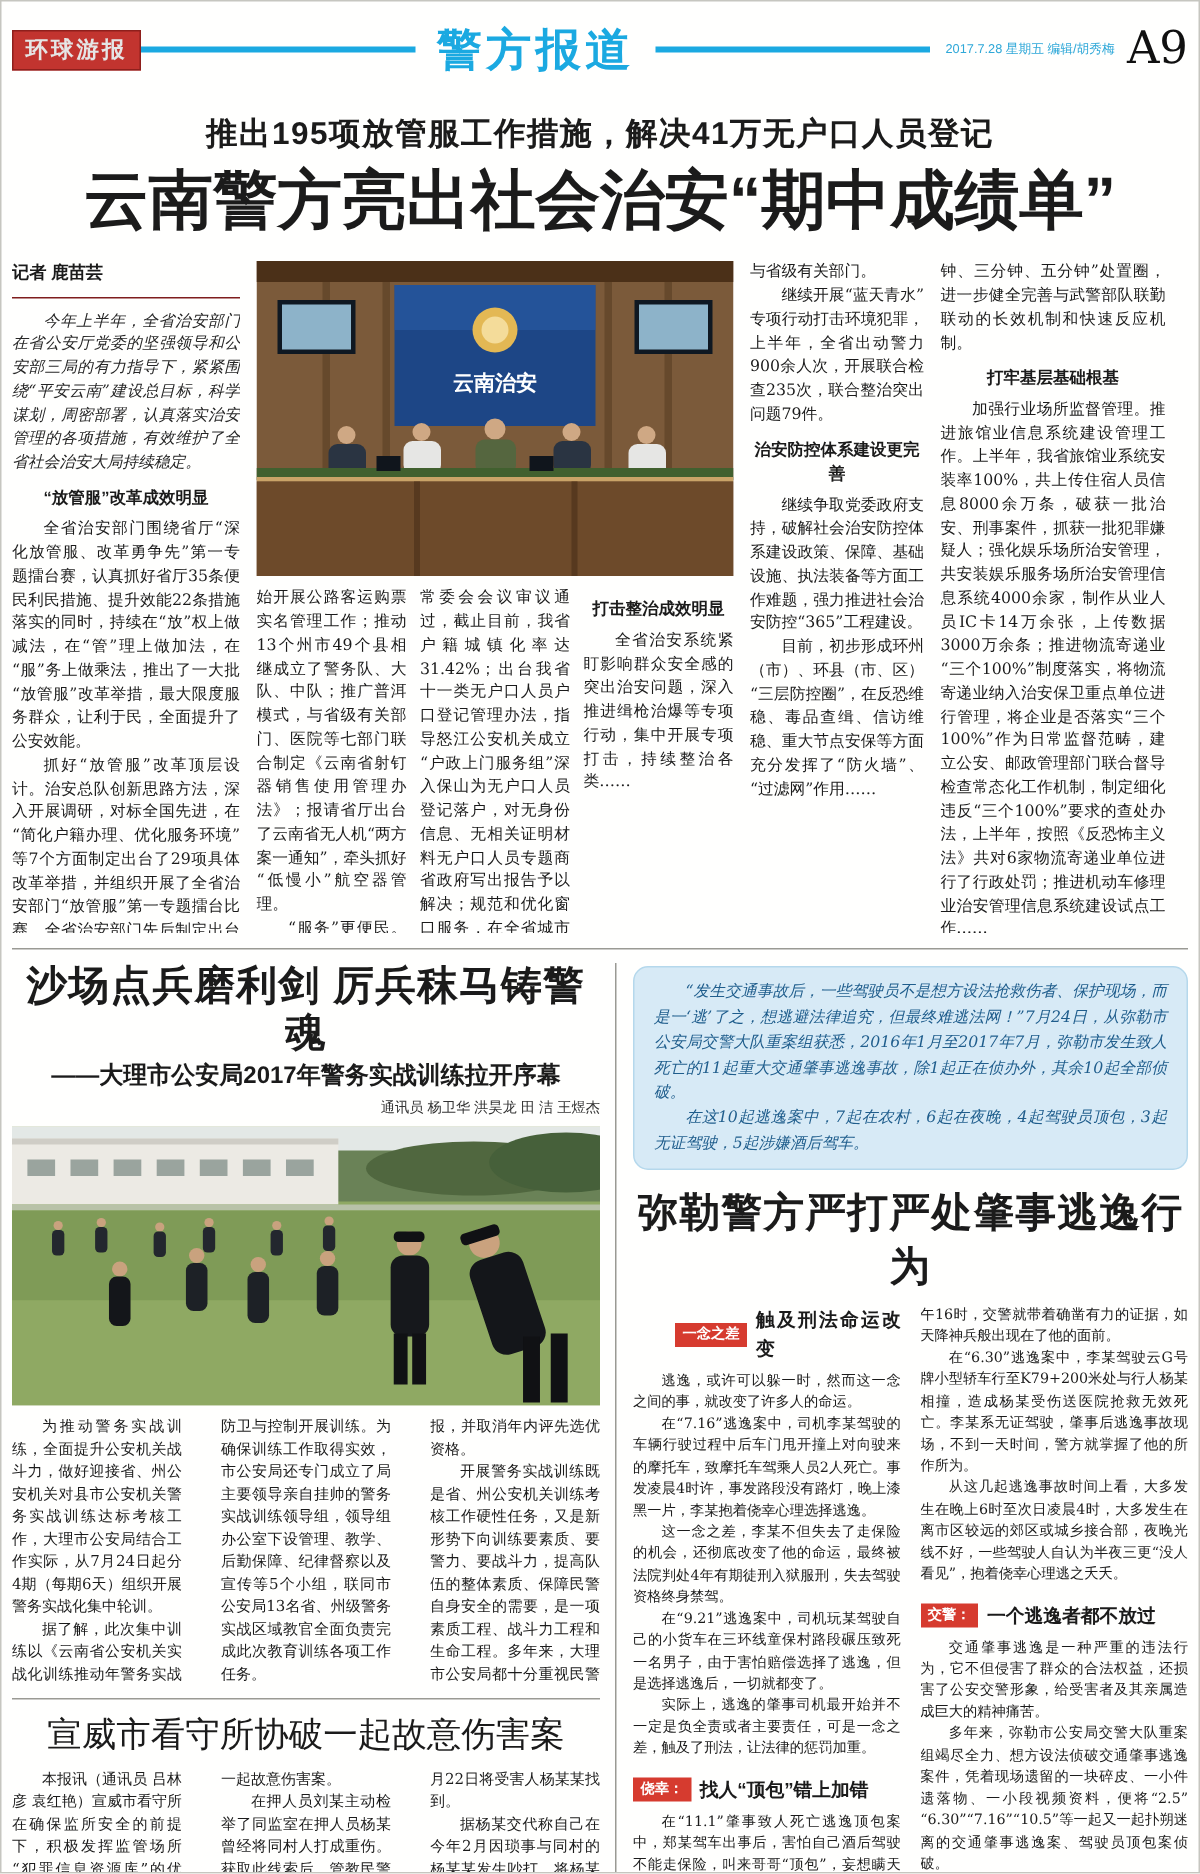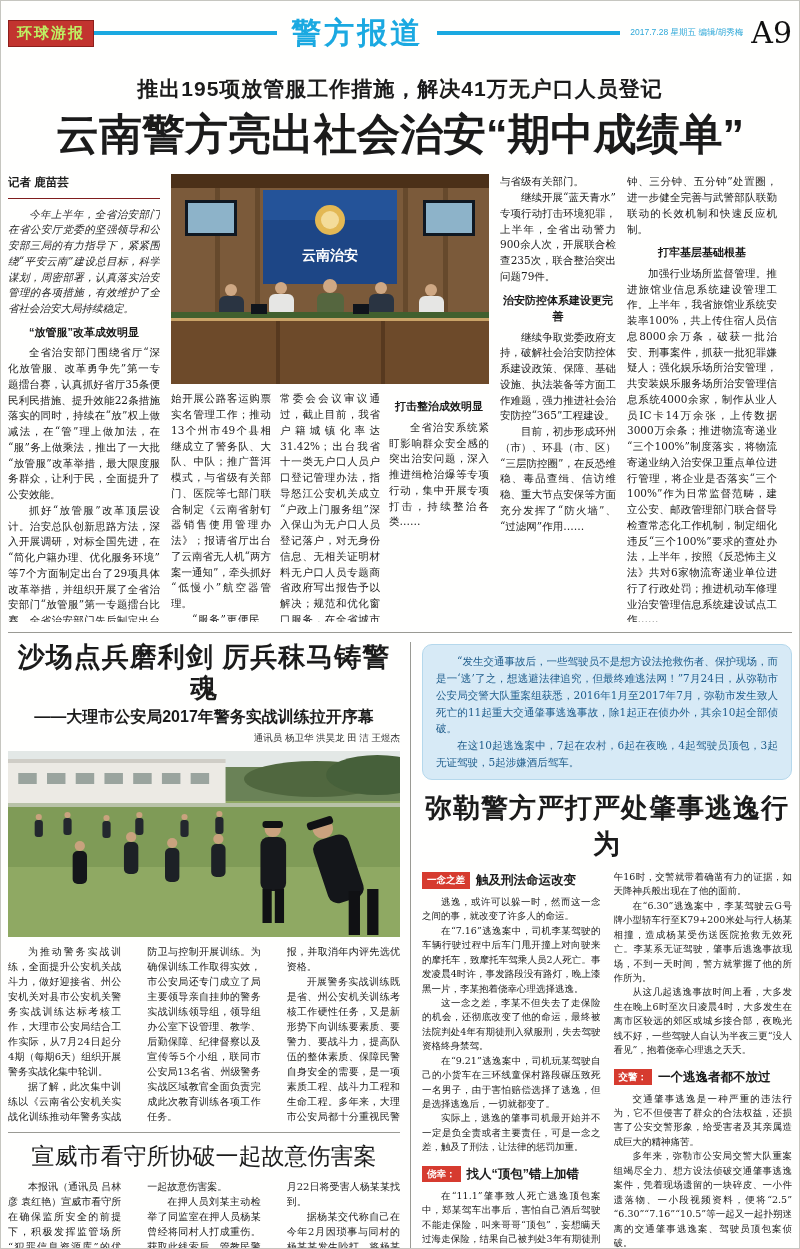--- a/index.html
+++ b/index.html
@@ -1,21 +1,21 @@
 <!DOCTYPE html>
 <html lang="zh"><head>
 <meta charset="utf-8">
 <style>
   html,body{margin:0;padding:0;background:#e9e9e6;}
   .page{position:relative;width:800px;height:1249px;margin:0 auto;background:#fffffe;
         border:1px solid #c6c6c0;box-sizing:border-box;padding:0 7px;overflow:hidden;
         font-family:"DejaVu Serif","Liberation Serif",serif;color:#1b1b1b;}
   
   .masthead{display:flex;align-items:center;margin-top:14px;height:36px;}
-  .logo{background:#c2342f;color:#bef264;font-family:"Liberation Sans",sans-serif;font-weight:bold;
+  .logo{background:#c2342f;color:#e5e5e5;font-family:"Liberation Sans",sans-serif;font-weight:bold;
         font-size:15px;padding:3px 8px;letter-spacing:2px;border:1px solid #8e1f1c;white-space:nowrap;}
   .cyanbar{height:4px;background:#1ba9e1;flex:1;}
   .section-title{color:#1ba9e1;font-family:"Liberation Sans",sans-serif;font-weight:bold;
         font-size:30px;letter-spacing:3px;margin:0 14px;white-space:nowrap;}
   .dateline{color:#2fa8d8;font-family:"Liberation Sans",sans-serif;font-size:8.5px;margin:0 8px 0 10px;white-space:nowrap;}
   .pageno{font-family:"DejaVu Serif",serif;font-size:30px;color:#101010;line-height:1;}
   
   .kicker{text-align:center;font-family:"Liberation Sans",sans-serif;font-weight:bold;
         font-size:21px;margin-top:24px;letter-spacing:1px;}
   .headline{text-align:center;font-family:"Liberation Sans",sans-serif;font-weight:900;
@@ -33,21 +33,21 @@
   .lead-c5{width:150px;}
   .byline-lead{font-family:"Liberation Sans",sans-serif;font-weight:bold;font-size:11.5px;
         padding-bottom:6px;margin-bottom:8px;border-bottom:1px solid #7f1d1d;}
   
   .blk-p{text-indent:2em;margin:0;}
   .blk-pc{margin:0;}
   .blk-pi{text-indent:2em;margin:0;font-style:italic;color:#262626;}
   .blk-h{font-family:"Liberation Sans",sans-serif;font-weight:bold;font-size:11px;
         text-align:center;margin:7px 0 5px;text-indent:0;}
   .blk-tag{display:flex;align-items:center;gap:6px;margin:10px 0 5px;}
-  .blk-tag:first-child{margin-top:1px;}
+  .blk-tag:first-child{margin-top:1px;margin-left:28px;}
   .tag{background:#d63b2f;color:#fff;font-family:"Liberation Sans",sans-serif;font-size:9.5px;
         font-weight:bold;padding:1px 5px;white-space:nowrap;}
   .tag-head{font-family:"Liberation Sans",sans-serif;font-weight:bold;font-size:12.5px;}
   
   .rule{border:0;border-top:1px solid #9a9a94;margin:10px 0 8px;}
   .mid{display:flex;margin-top:9px;}
   .mid-left{width:392px;padding-right:10px;border-right:1px solid #9a9a94;}
   .mid-right{flex:1;padding-left:11px;position:relative;}
   .dali-h{font-family:"Liberation Sans",sans-serif;font-weight:900;font-size:27px;
         text-align:center;letter-spacing:1px;line-height:1.15;}
@@ -56,21 +56,21 @@
   .byline-sm{font-family:"Liberation Sans",sans-serif;font-size:9.5px;text-align:right;
         color:#333;margin-top:4px;}
   .cols3{display:flex;gap:26px;height:178px;font-size:10px;line-height:1.5;text-align:justify;
         overflow:hidden;margin-top:7px;}
   .cols3 .col{flex:1;}
   .xw-h{font-family:"Liberation Sans",sans-serif;font-weight:400;font-size:23px;
         text-align:center;margin:6px 0 2px;}
   .cols3.xw{height:120px;}
   
   .quote-box{background:#d7eaf6;border:1px solid #b5d8ec;border-radius:10px;
-        padding:8px 13px;color:#1f5d8c;font-size:10.5px;line-height:1.6;
+        padding:8px 13px;color:#1f5d8c;font-style:italic;font-size:10.5px;line-height:1.6;
         text-align:justify;margin-top:2px;}
   .quote-box p{margin:0;text-indent:2em;}
   .mile-h{font-family:"Liberation Sans",sans-serif;font-weight:900;font-size:27px;
         text-align:center;letter-spacing:1px;margin-top:10px;}
   .mile-cols{display:flex;gap:13px;height:462px;font-size:9.5px;line-height:1.52;
         text-align:justify;overflow:hidden;margin-top:8px;}
   .mile-cols .col{flex:1;}
   svg{display:block;}
 </style>
 </head>

